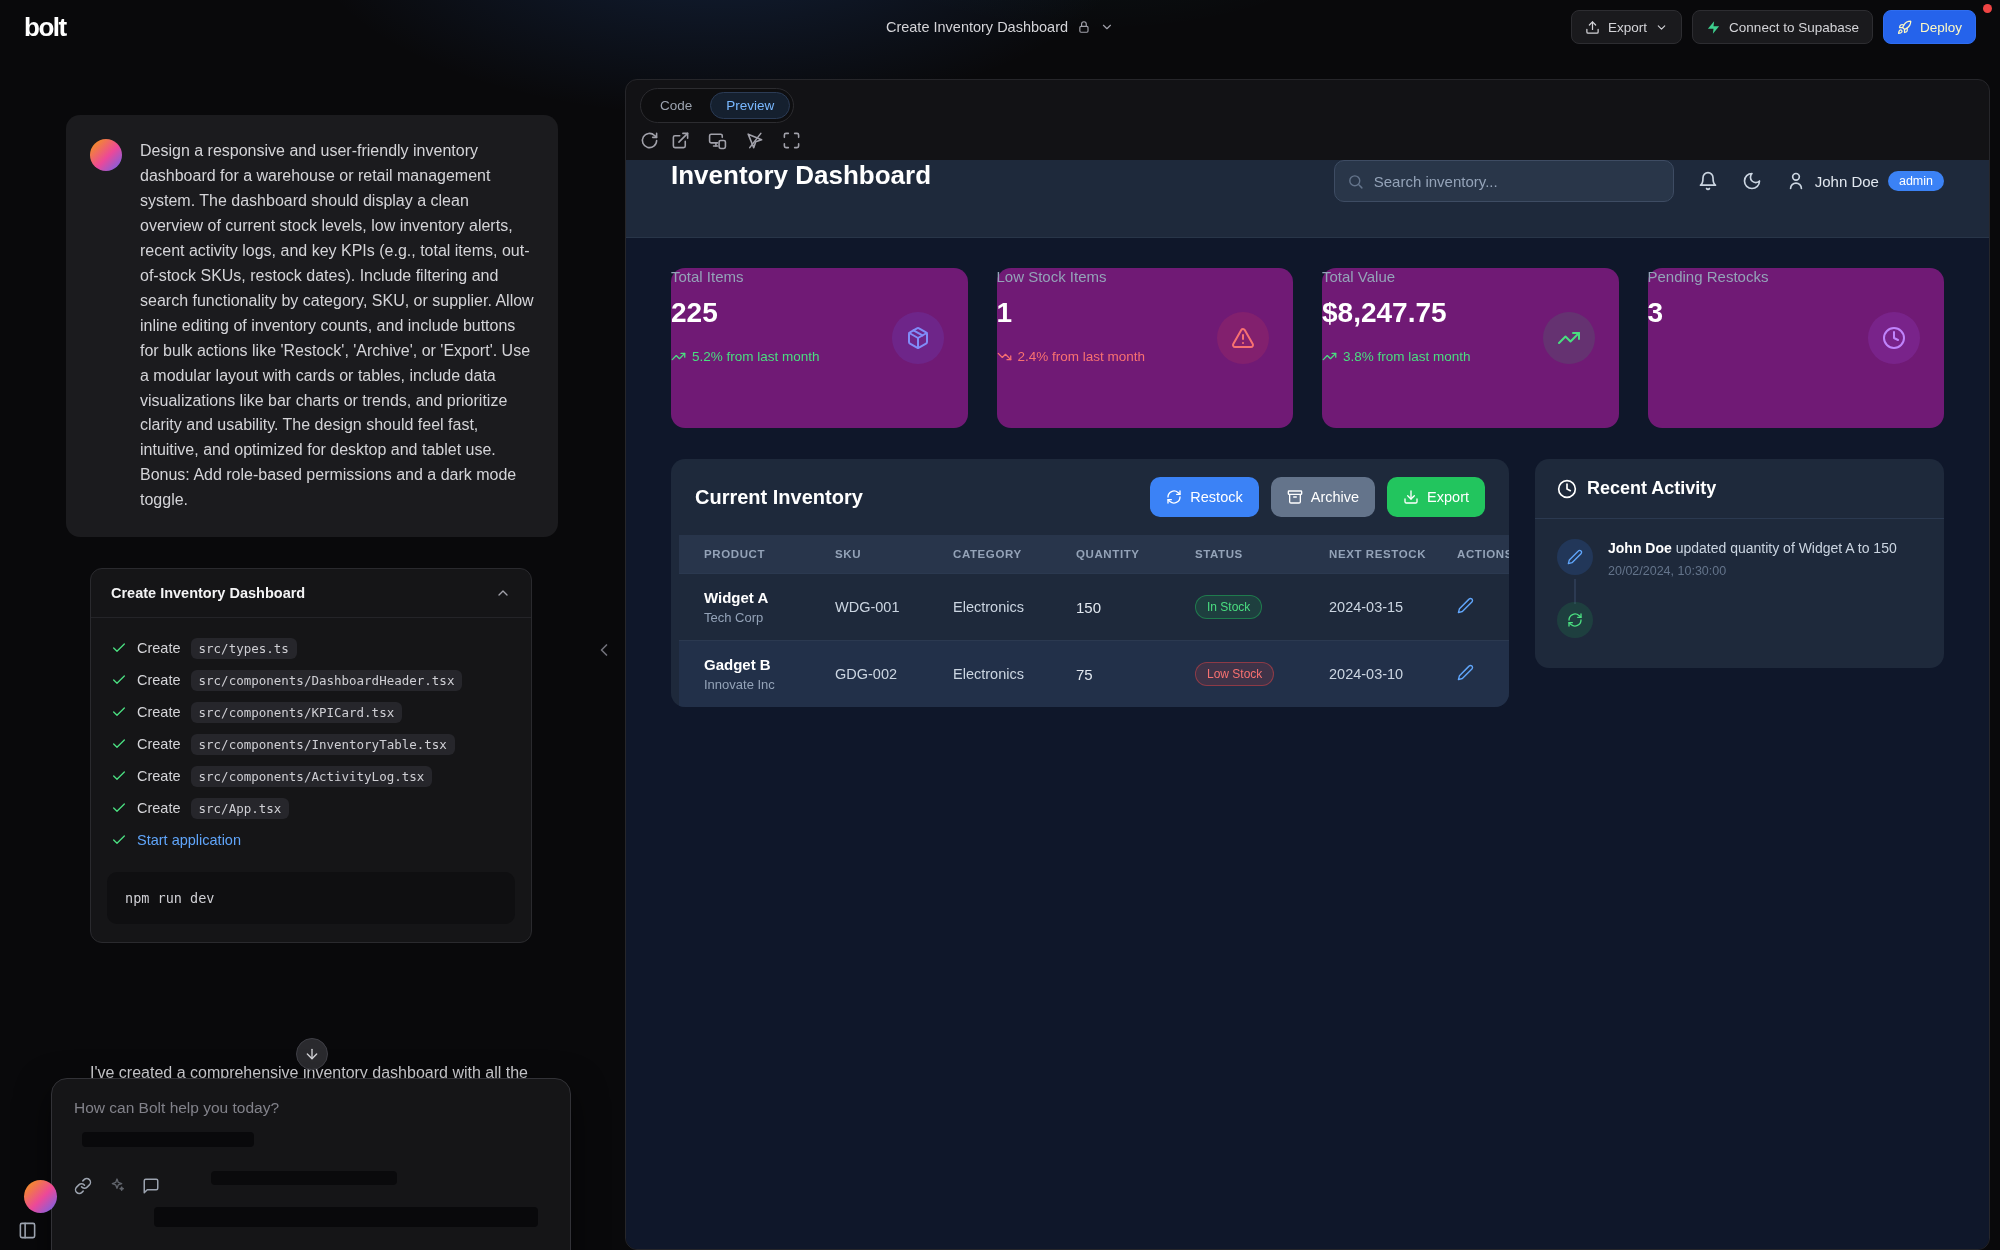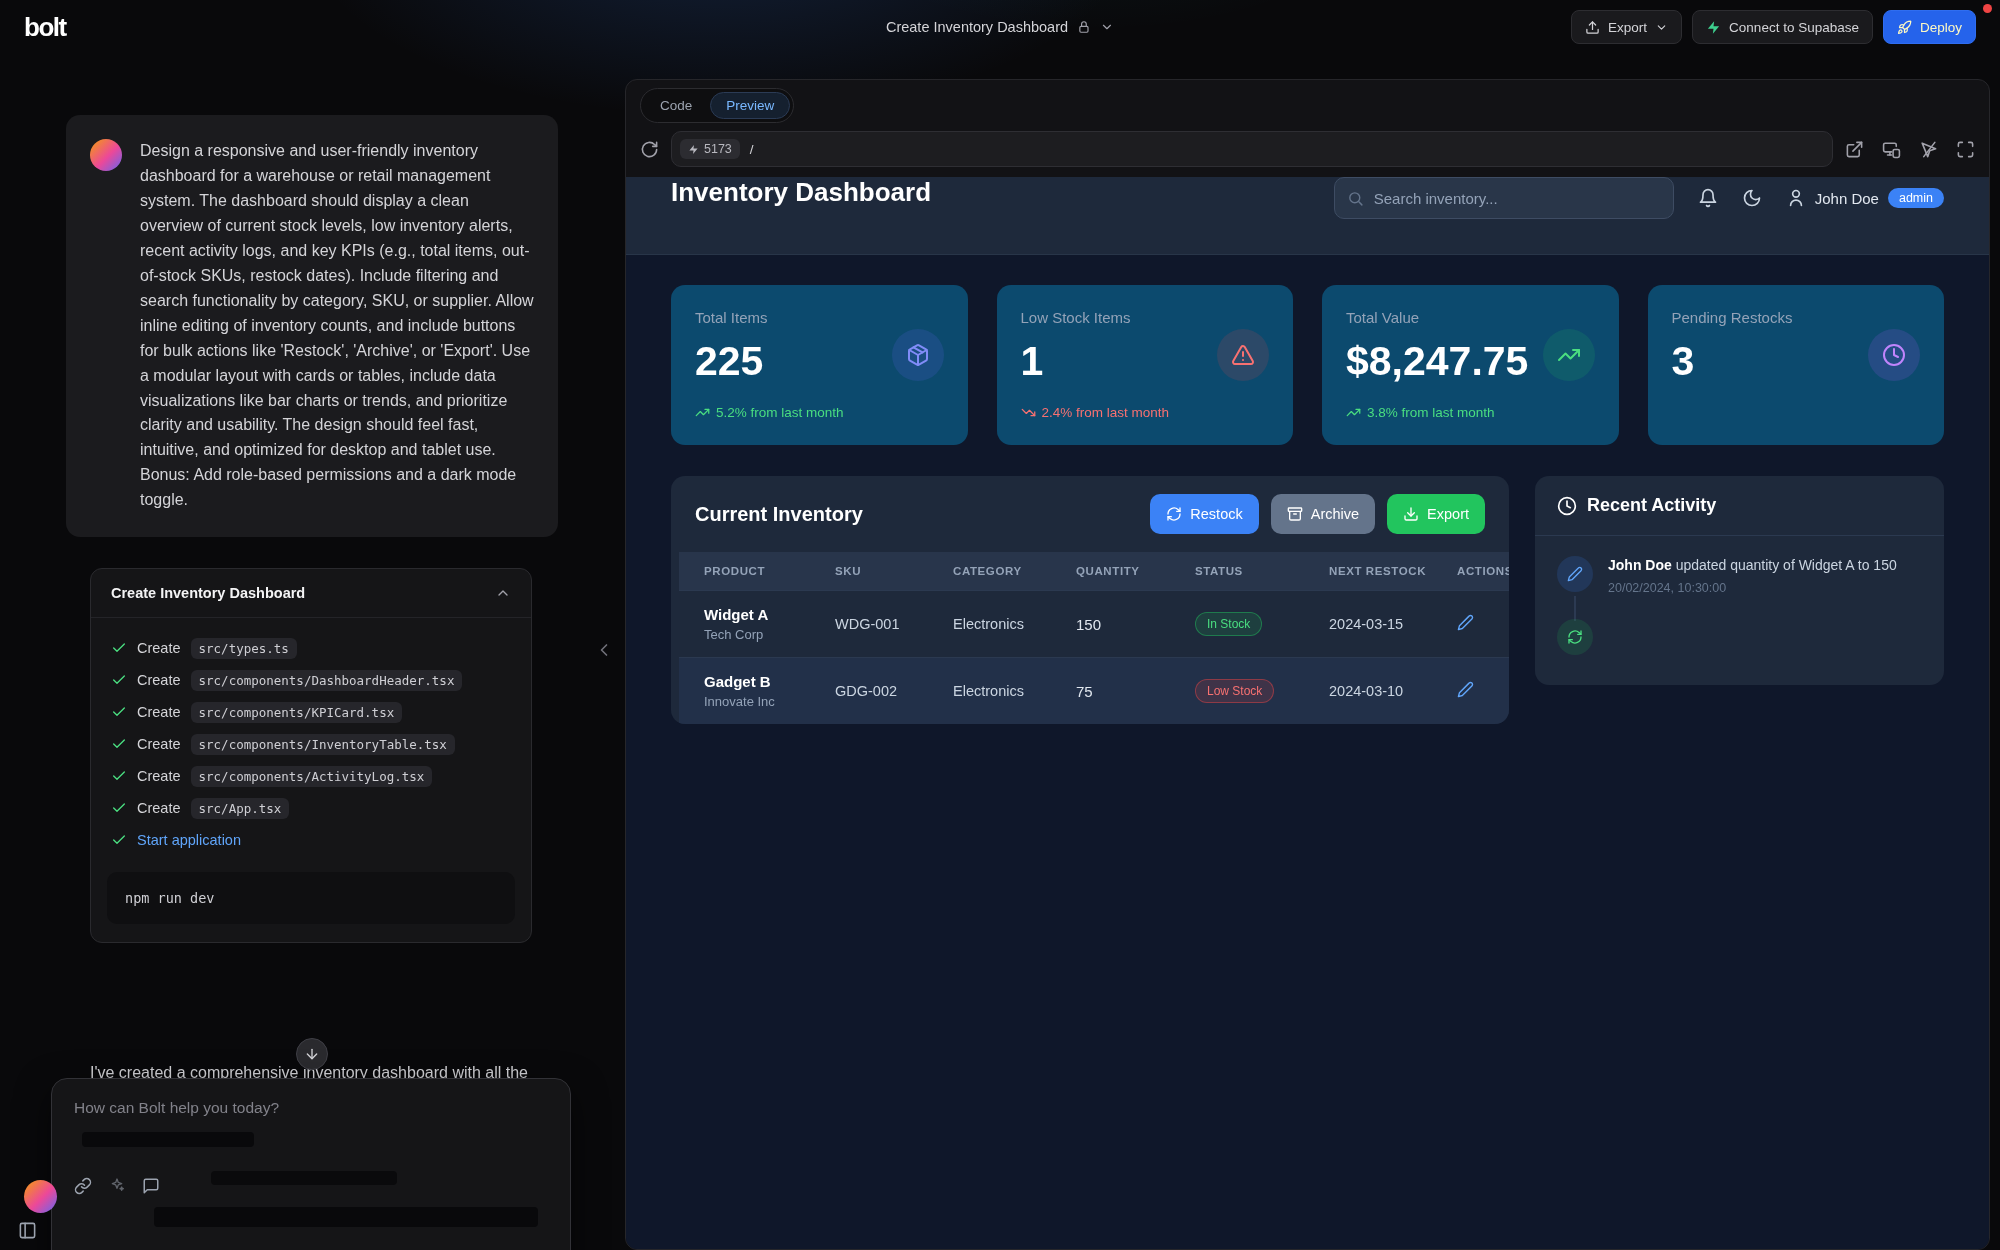--- a/index.html
+++ b/index.html
@@ -84,23 +84,23 @@
   .search-box{ width:340px; height:42px; background:#293649; border:1px solid #3e4c63; border-radius:10px; display:flex; align-items:center; gap:10px; padding:0 12px; color:#64748b; }
   .search-box input{ flex:1; background:transparent; border:none; outline:none; color:#e2e8f0; font-size:15px; font-family:"Liberation Sans", sans-serif; }
   .search-box input::placeholder{ color:#94a3b8; }
   .hdr-ic{ color:#cbd5e1; cursor:pointer; }
   .user-group{ display:flex; align-items:center; gap:9px; cursor:pointer; }
   .user-name{ font-size:15px; color:#e2e8f0; }
   .role-pill{ background:#3b82f6; color:#fff; font-size:12.5px; padding:3px 11px; border-radius:999px; }
 
   .app-body{ padding:30px 45px 0; }
   .kpis{ display:flex; gap:29px; }
-  .kpi{ flex:1; background:#0c4a6e; border-radius:14px; padding:24px; position:relative; height:160px; }
+  .kpi{ flex:1; background:#701a75; border-radius:14px; position:relative; height:160px; }
   .kpi-label{ font-size:15px; color:#94a3b8; }
-  .kpi-value{ font-size:41px; font-weight:700; color:#fff; margin-top:12px; }
+  .kpi-value{ font-size:28px; font-weight:700; color:#fff; margin-top:12px; }
   .kpi-trend{ display:flex; align-items:center; gap:6px; margin-top:20px; font-size:13.5px; }
   .trend-up{ color:#4ade80; } .trend-down{ color:#f87171; }
   .kpi-ic{ position:absolute; right:24px; top:44px; width:52px; height:52px; border-radius:50%; display:flex; align-items:center; justify-content:center; }
   .ic-indigo{ background:rgba(99,102,241,.16); color:#818cf8; }
   .ic-red{ background:rgba(239,68,68,.14); color:#f87171; }
   .ic-green{ background:rgba(34,197,94,.14); color:#4ade80; }
   .ic-purple{ background:rgba(168,85,247,.16); color:#c084fc; }
 
   .main-row{ display:flex; gap:26px; margin-top:31px; align-items:flex-start; }
   .inventory-card{ width:838px; background:#1e293b; border-radius:14px; overflow:hidden; }
@@ -342,31 +342,20 @@
     </div>
   </div>
 
   <div class="url-row">
     <button class="icon-btn">
         <svg class="ic" width="19" height="19" viewBox="0 0 24 24">
           <path d="M21 12a9 9 0 1 1-2.64-6.36L21 8"></path>
           <path d="M21 3v5h-5"></path>
         </svg>
       </button>
-    <div class="url-bar">
-      <span class="port-badge">
-        <span>
-            <svg class="ic" width="11" height="11" viewBox="0 0 24 24" style="fill:currentColor;stroke:none">
-              <path d="M13 2 3 14h9l-1 8 10-12h-9l1-8z"></path>
-            </svg>
-          </span>
-        <span>5173</span>
-      </span>
-      <span class="url-path">/</span>
-    </div>
     <div class="url-icons">
       <button class="icon-btn">
           <svg class="ic" width="19" height="19" viewBox="0 0 24 24">
             <path d="M18 13v6a2 2 0 0 1-2 2H5a2 2 0 0 1-2-2V8a2 2 0 0 1 2-2h6"></path>
             <path d="M15 3h6v6"></path>
             <path d="M10 14 21 3"></path>
           </svg>
         </button>
       <button class="icon-btn">
           <svg class="ic" width="19" height="19" viewBox="0 0 24 24">

